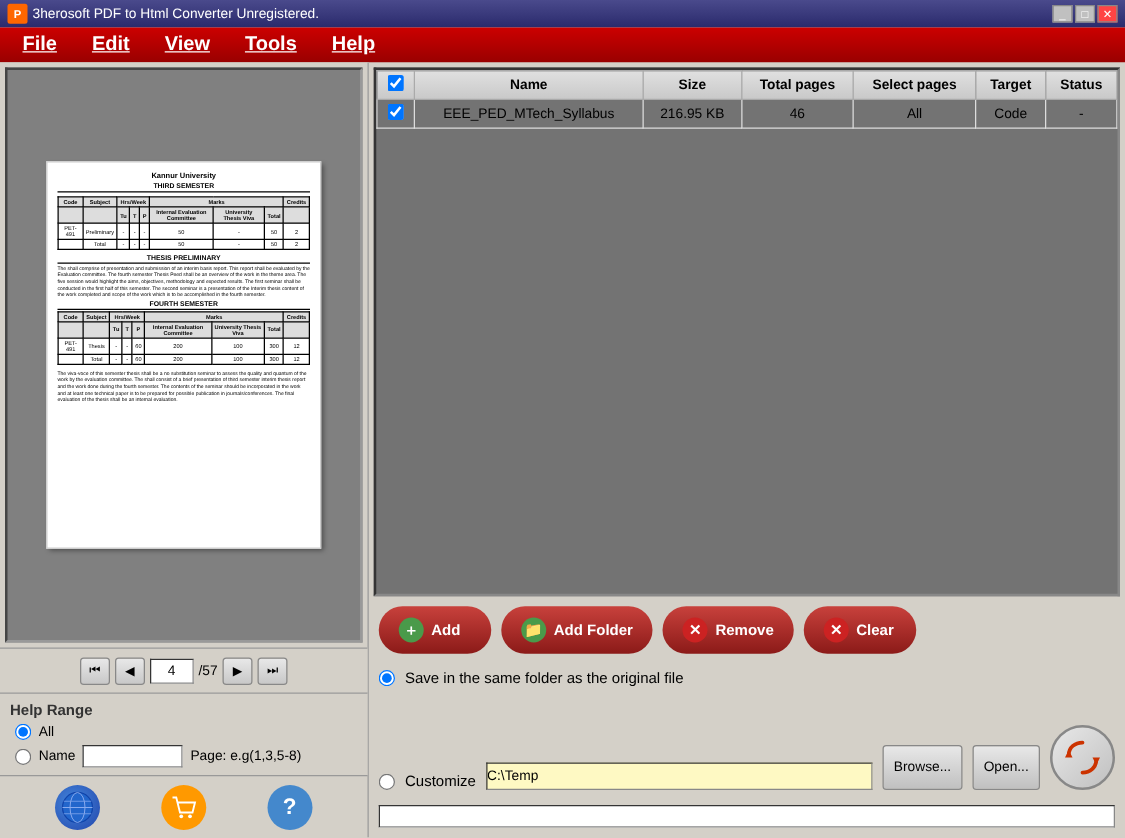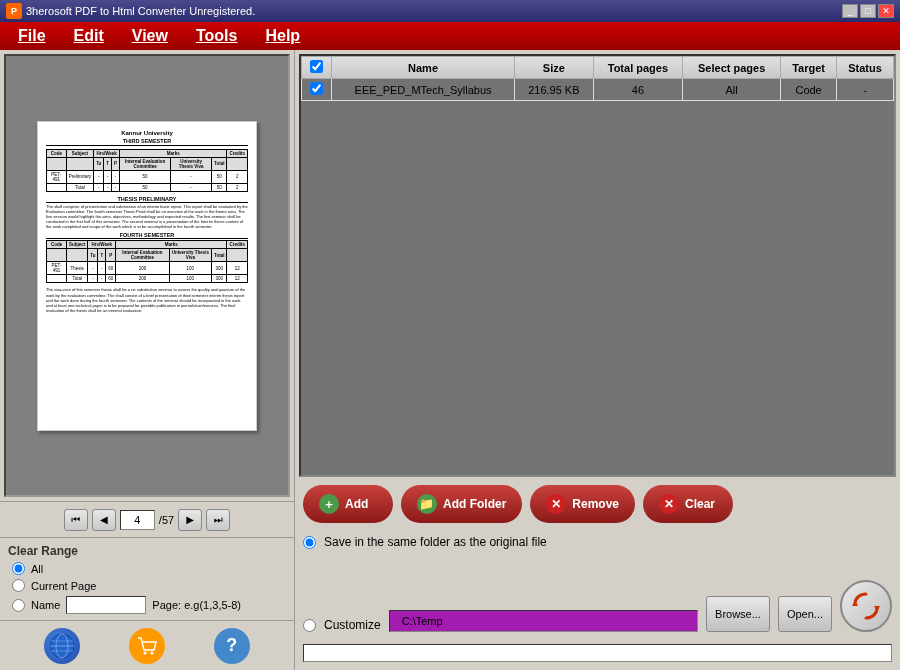--- a/index.html
+++ b/index.html
@@ -226,22 +226,22 @@
     .output-row {
       display: flex;
       align-items: flex-end;
       gap: 8px;
       margin-bottom: 4px;
     }
     .output-input {
       flex: 1;
       height: 22px;
       border: 1px inset #888;
-      background: #a21caf;
-      padding: 0 12px;
+      background: #fef9c3;
+      padding: 0 0;
       font-size: 11px;
     }
     .output-btn {
       height: 36px;
       background: linear-gradient(to bottom, #e8e8e8, #c0c0c0);
       border: 1px solid #888;
       border-radius: 3px;
       padding: 0 8px;
       font-size: 11px;
       cursor: pointer;
@@ -437,30 +437,26 @@
       <div class="nav-btn">⏮</div>
       <div class="nav-btn">◀</div>
       <input class="nav-input" type="text" value="4" style="">
       <span class="nav-total">/57</span>
       <div class="nav-btn">▶</div>
       <div class="nav-btn">⏭</div>
     </div>
 
     <div class="page-range">
       <div class="page-range-title">
-        <span>Clear Range</span>
+        <span>Help Range</span>
       </div>
       <div class="radio-group">
         <div class="radio-row">
           <input type="radio" name="pagerange" checked="" style="">
           <span>All</span>
-        </div>
-        <div class="radio-row">
-          <input type="radio" name="pagerange" style="">
-          <span>Current Page</span>
         </div>
         <div class="radio-row">
           <input type="radio" name="pagerange" style="">
           <span>Name</span>
           <input class="range-input" type="text" style="">
           <span>Page: e.g(1,3,5-8)</span>
         </div>
       </div>
     </div>
 

